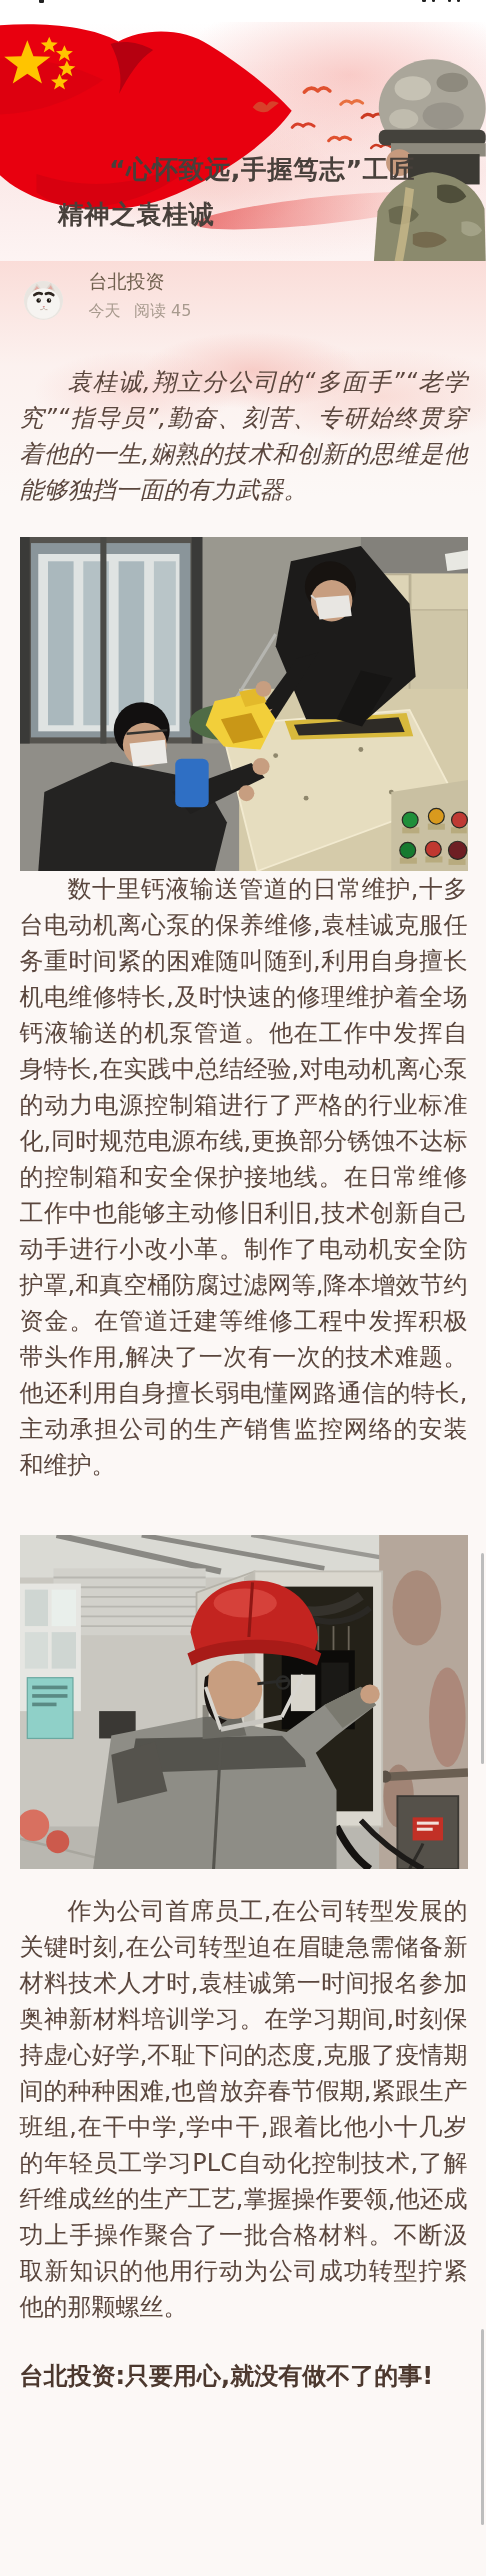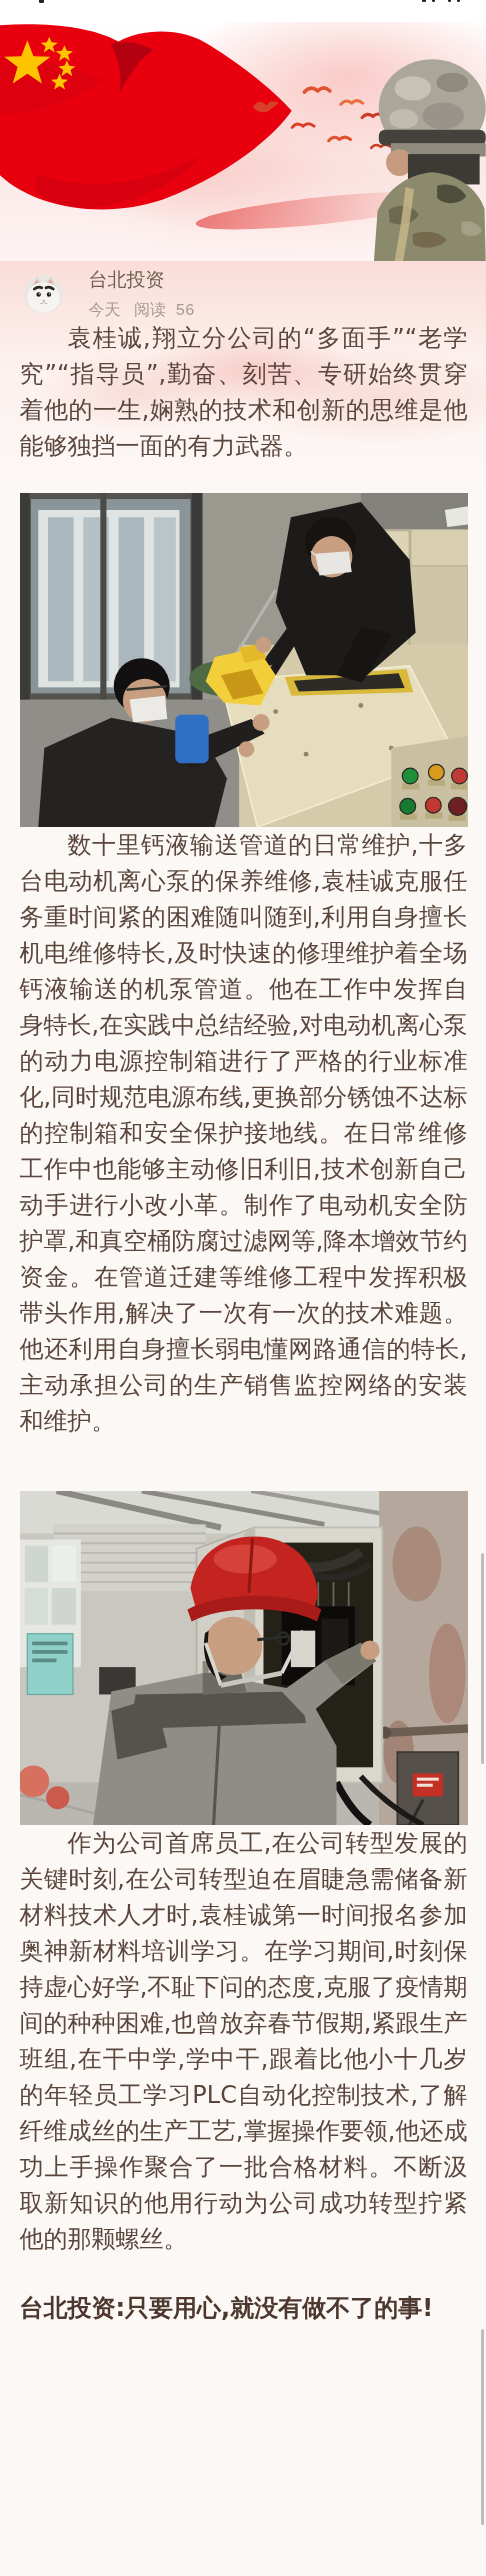--- a/index.html
+++ b/index.html
@@ -36,35 +36,35 @@
   
   .pink-wash{
     position:absolute;top:261px;left:0;width:486px;height:261px;z-index:0;pointer-events:none;
     background:
       radial-gradient(158px 55px at 52% 42%, rgba(240,152,142,0.42), rgba(240,152,142,0) 70%),
       radial-gradient(201px 67px at 78% 52%, rgba(243,172,160,0.32), rgba(243,172,160,0) 72%),
       radial-gradient(146px 58px at 28% 50%, rgba(242,160,150,0.28), rgba(242,160,150,0) 70%),
       linear-gradient(180deg, rgba(250,216,211,0.85) 0%, rgba(252,233,230,0.45) 40%, rgba(252,248,246,0) 90%);
   }
   
-  .author-row{position:relative;z-index:1;display:flex;margin:269px 0 0 24px;align-items:center;font-family:Liberation Mono, monospace;}
+  .author-row{position:relative;z-index:1;display:flex;margin:269px 0 0 24px;align-items:flex-end;}
   .avatar{width:39px;height:39px;border-radius:50%;overflow:hidden;background:#efece8;flex:0 0 auto;}
   .author-col{margin-left:25.5px;padding-top:1.2px;}
   .author-name{font-size:19px;line-height:23px;color:#70604f;}
   .author-meta{margin-top:9px;font-size:16px;line-height:18px;color:#a89a8e;}
   .author-meta span{margin-right:13.4px;}
   
   .para{
     position:relative;z-index:1;margin:0 19.5px;width:448px;
     font-size:24px;line-height:36px;color:#5a463d;
     text-align:justify;text-indent:2em;
   }
-  .p1{}
+  .p1{margin-top:44px;font-style:italic;}
   .p2{}
-  .p3{}
+  .p3{margin-top:24px;}
   .closing{
     position:relative;z-index:1;margin:33px 19.5px 0;width:448px;
     font-size:24px;line-height:36px;color:#4c382e;font-weight:bold;text-align:justify;
   }
   figure{margin:0;padding:0;position:relative;z-index:1;}
   .photo{display:block;margin-left:19.5px;width:448px;height:334px;}
   .photo1{margin-top:29px;}
   .photo2{margin-top:52px;}
   
   .scroll-thumb{position:absolute;left:481px;width:3px;background:#bdbdbd;border-radius:1.8px;z-index:6;}
@@ -126,20 +126,24 @@
       <circle cx="48" cy="182" r="22" fill="#c69a7e"></circle>
       <rect x="62" y="168" width="118" height="50" fill="#3c3a34"></rect>
       <path d="M6,344 L12,262 C28,226 60,202 102,198 C144,202 176,224 188,258 L190,344 Z" fill="#8b8a6d"></path>
       <path d="M30,260 C50,248 70,252 80,268 C70,284 46,288 32,280 Z" fill="#6b6a50"></path>
       <path d="M110,220 C130,214 150,222 158,238 C146,252 120,252 110,240 Z" fill="#4f4e3a"></path>
       <path d="M70,300 C90,292 116,296 126,310 C112,324 84,326 70,316 Z" fill="#756a4e"></path>
       <path d="M150,280 C164,276 178,282 184,294 C176,306 158,306 150,296 Z" fill="#a3a287"></path>
       <path d="M58,222 C54,260 48,300 40,344 L54,344 C62,302 68,262 72,226 Z" fill="#c9b98a" opacity="0.8"></path>
     </svg>
 
+    <div class="title">
+      <div class="l1">“心怀致远,手握笃志”工匠</div>
+      <div class="l2">精神之袁桂诚</div>
+    </div>
   </div>
 
   <div class="pink-wash"></div>
 
   <div class="author-row">
     <div class="avatar">
       <svg width="39" height="39" viewBox="0 0 64 64">
         <circle cx="32" cy="32" r="32" fill="#e9e5e0"></circle>
         <path d="M13,18 L21,4 L30,15 Z" fill="#ddd6cf"></path>
         <path d="M16.5,15 L21,8 L26,14 Z" fill="#e2aaa2"></path>
@@ -152,21 +156,21 @@
         <circle cx="41" cy="32" r="3.6" fill="#1e1812"></circle>
         <circle cx="25" cy="31" r="1.1" fill="#ffffff"></circle>
         <circle cx="42" cy="31" r="1.1" fill="#ffffff"></circle>
         <path d="M30.5,41 L34.5,41 L32.5,44.5 Z" fill="#d89090"></path>
         <path d="M32.5,44.5 Q30,48 26.5,47 M32.5,44.5 Q35,48 38.5,47" stroke="#c0b0a4" stroke-width="1.6" fill="none"></path>
       </svg>
     </div>
     <div class="author-col">
       <div class="author-name">台北投资</div>
       <div class="author-meta">
-        <span>今天</span><span>阅读 56</span>
+        <span>今天</span><span>阅读 45</span>
       </div>
     </div>
   </div>
 
   <p class="para p1">袁桂诚,翔立分公司的“多面手”“老学究”“指导员”,勤奋、刻苦、专研始终贯穿着他的一生,娴熟的技术和创新的思维是他能够独挡一面的有力武器。</p>
 
   <figure>
     <svg class="photo photo1" viewBox="0 0 736 550" preserveAspectRatio="none">
       <rect width="736" height="550" fill="#908e88"></rect>
       <polygon points="290,0 736,0 736,200 350,55" fill="#83817b"></polygon>

